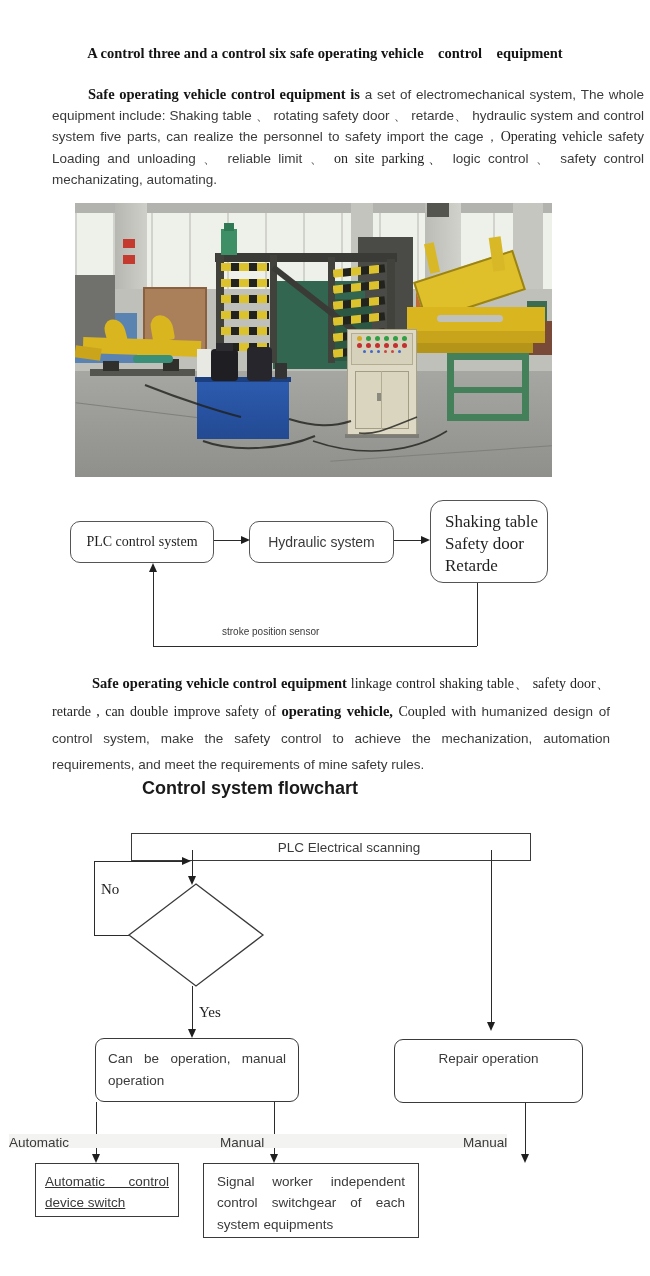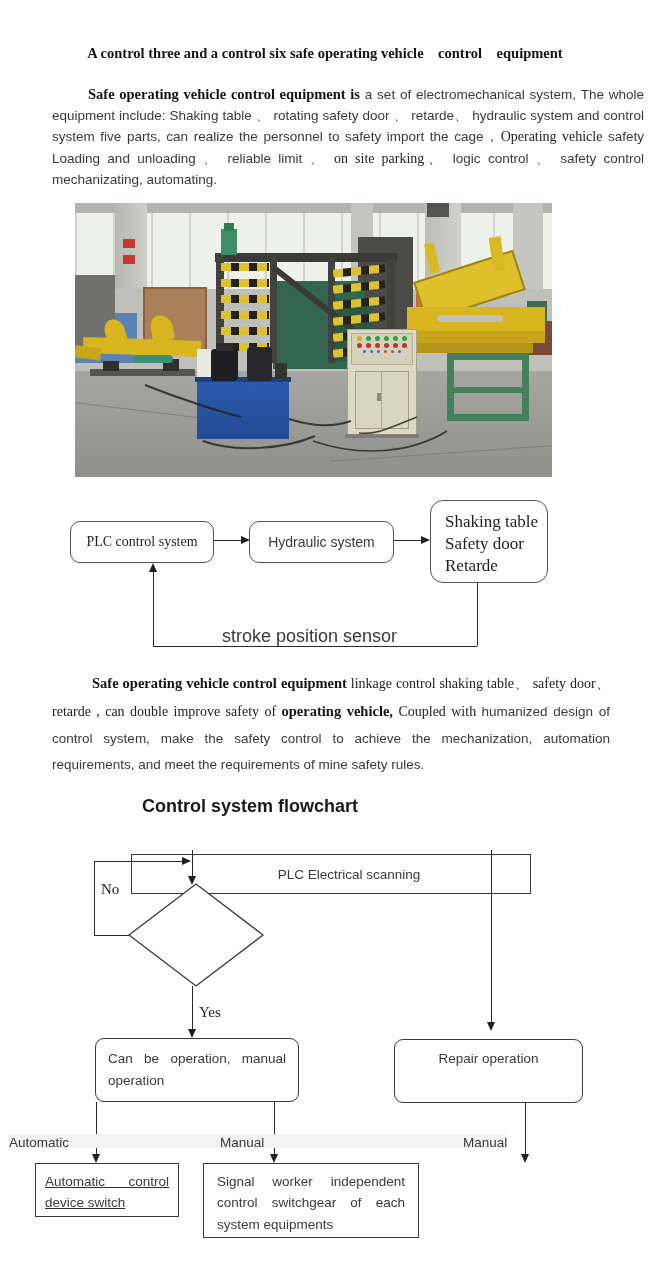--- a/index.html
+++ b/index.html
@@ -145,29 +145,29 @@
     </div>
   </div>
   <div class="hl" style="left:214px;top:540px;width:29px;"></div>
   <div class="tip-r" style="left:241px;top:536px;"></div>
   <div class="hl" style="left:394px;top:540px;width:29px;"></div>
   <div class="tip-r" style="left:421px;top:536px;"></div>
   <div class="vl" style="left:477px;top:583px;height:63px;"></div>
   <div class="hl" style="left:153px;top:646px;width:324px;"></div>
   <div class="vl" style="left:153px;top:571px;height:75px;"></div>
   <div class="tip-u" style="left:149px;top:563px;"></div>
-  <div class="abs" style="left:222px;top:626px;font-size:18px;color:#3a3a3a;">stroke position sensor</div>
+  <div class="abs" style="left:222px;top:626px;font-size:10px;color:#3a3a3a;">stroke position sensor</div>
 
   <p class="abs" style="left:52px;top:670px;width:558px;font-size:13.5px;line-height:26.8px;text-align:justify;text-indent:40px;color:#3a3a3a;">
     <span class="bserif" style="font-size:14.5px;">Safe operating vehicle control equipment</span><span class="serif" style="font-size:14px;color:#222;"> linkage control shaking table、 safety door、 retarde , can double improve safety of </span><span class="bserif" style="font-size:14.5px;">operating vehicle,</span><span class="serif" style="font-size:14px;color:#222;"> Coupled with </span><span>  humanized design of control system, make the safety control to achieve the mechanization, automation requirements, and meet the requirements of mine safety rules.</span>
   </p>
 
-  <div class="abs" style="left:142px;top:778px;font-size:18px;font-weight:bold;color:#1a1a1a;margin-top:18px;">Control system flowchart</div>
-
-  <div class="fbox cxy" style="left:131px;top:854px;width:400px;height:40px;padding-left:36px;">
+  <div class="abs" style="left:142px;top:778px;font-size:18px;font-weight:bold;color:#1a1a1a;">Control system flowchart</div>
+
+  <div class="fbox cxy" style="left:131px;top:833px;width:400px;height:28px;padding-left:36px;">
     <span style="font-size:13.5px;color:#3a3a3a;">PLC Electrical scanning</span>
   </div>
 
   <div class="vl" style="left:192px;top:850px;height:26px;"></div>
   <div class="tip-d" style="left:188px;top:876px;"></div>
 
   <div class="vl" style="left:94px;top:861px;height:74px;"></div>
   <div class="hl" style="left:94px;top:861px;width:88px;"></div>
   <div class="tip-r" style="left:182px;top:857px;"></div>
   <div class="hl" style="left:94px;top:935px;width:35px;"></div>

